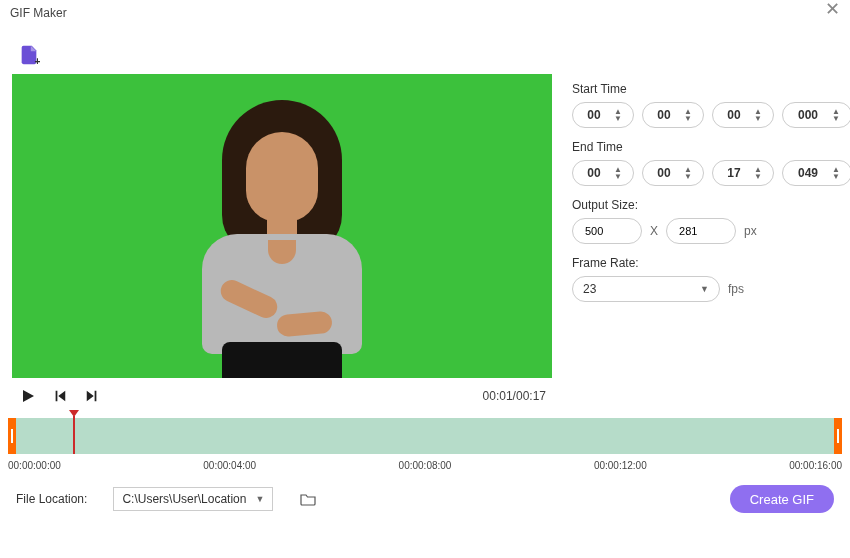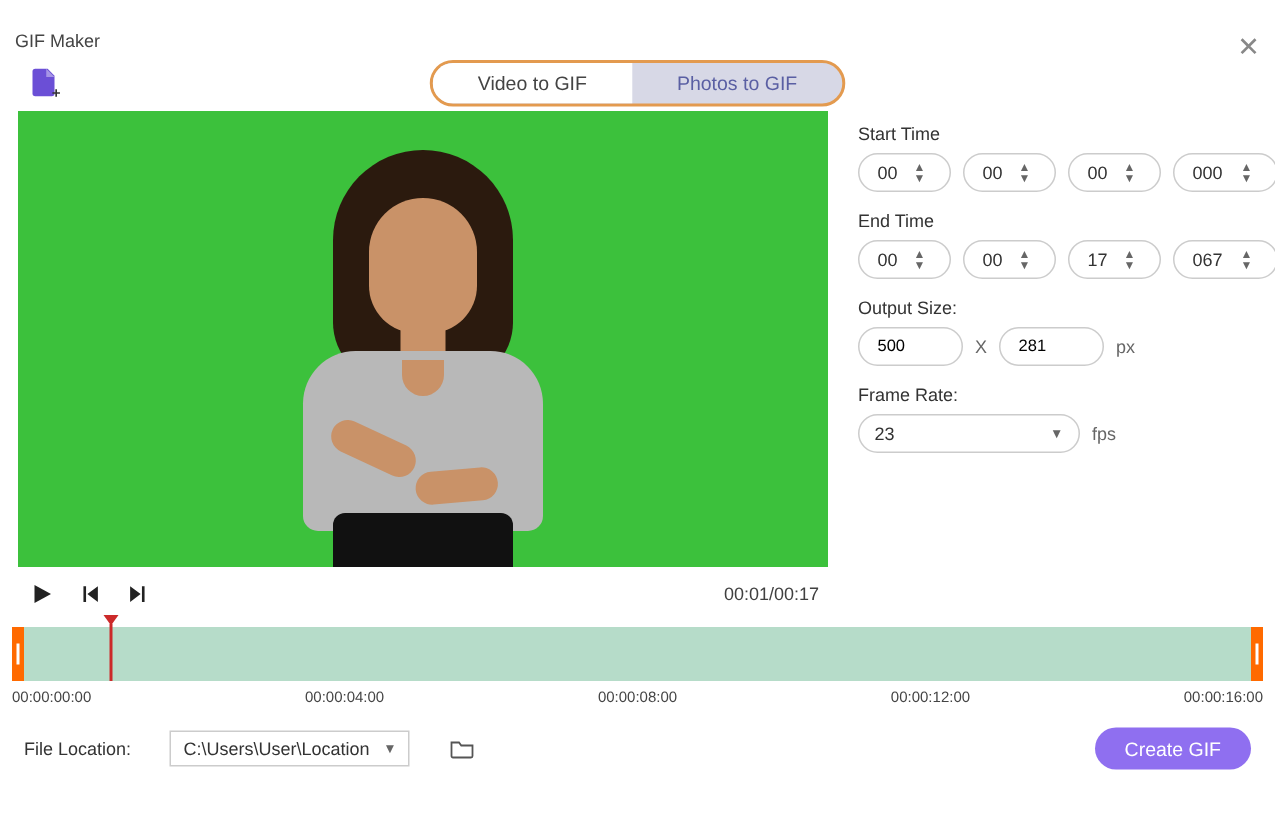--- a/index.html
+++ b/index.html
@@ -1,17 +1,17 @@
 <!DOCTYPE html>
 <html><head>
 <meta charset="utf-8">
 <style>
 * { box-sizing: border-box; margin: 0; padding: 0; font-family: -apple-system, BlinkMacSystemFont, "Segoe UI", Arial, sans-serif; }
 body { width: 850px; height: 558px; background: #fff; font-size: 12px; color: #333; }
-.header { display: flex; align-items: flex-start; padding: 20px 10px; height: 26px; }
+.header { display: flex; align-items: flex-end; padding: 20px 10px; height: 26px; }
 .header .title { font-size: 12px; color: #444; }
 .header .close { margin-left: auto; font-size: 18px; color: #888; cursor: pointer; }
 .toolbar-row { display: flex; align-items: center; padding: 4px 12px 8px; position: relative; }
 .doc-icon { width: 22px; height: 22px; display: inline-flex; align-items: center; justify-content: center; margin-left: 6px; }
 .mode-toggle { position: absolute; left: 50%; transform: translateX(-50%); display: flex; border: 2px solid #e39a4f; border-radius: 18px; overflow: hidden; background: #d7d8e6; }
 .mode-toggle > div { padding: 6px 30px; font-size: 13px; color: #5a5fa3; cursor: pointer; }
 .mode-toggle > div.active { background: #fff; color: #444; }
 .main { display: flex; padding: 0 12px; gap: 20px; }
 .video-col { flex: 0 0 540px; }
 .video-canvas { width: 540px; height: 304px; background: #3cc13c; position: relative; overflow: hidden; }
@@ -24,21 +24,21 @@
 .presenter .arm-l { position:absolute; top:190px; left:42px; width:60px; height:22px; background:#c99268; border-radius:12px; transform:rotate(25deg);}
 .presenter .arm-r { position:absolute; top:215px; right:55px; width:55px; height:22px; background:#c99268; border-radius:12px; transform:rotate(-5deg);}
 .presenter .pants { position:absolute; bottom:0; left:50%; transform:translateX(-50%); width:120px; height:36px; background:#111; border-radius:8px 8px 0 0;}
 .play-bar { display: flex; align-items: center; gap: 12px; padding: 8px 6px; }
 .play-bar .pico { width: 20px; height: 20px; display:inline-flex; align-items:center; justify-content:center; cursor:pointer; color:#333;}
 .play-bar .time { margin-left: auto; color: #404040; font-size: 12px; }
 .prop-col { flex: 1; padding-top: 4px; }
 .prop-col .label { font-size: 12px; color: #333; margin-bottom: 6px; margin-top: 4px; }
 .time-row { display: flex; gap: 8px; align-items: center; margin-bottom: 12px; }
 .spin { display: flex; align-items: center; border: 1px solid #ccc; border-radius: 14px; padding: 2px 6px 2px 12px; height: 26px; background:#fff; }
-.spin span { font-size: 12px; min-width: 18px; }
+.spin span { font-size: 12px; min-width: 18px; text-align:center;font-weight:bold;}
 .spin .arrows { display: flex; flex-direction: column; margin-left: 6px; line-height: 7px; font-size: 8px; color:#666; cursor:pointer; }
 .out-row { display: flex; align-items:center; gap: 8px; margin-bottom: 12px;}
 .num-in { border:1px solid #ccc; border-radius:14px; height:26px; width:70px; padding:0 12px; font-size:11px; }
 .unit { color:#666; font-size:12px; }
 .sel { border:1px solid #ccc; border-radius:14px; height:26px; width:148px; padding:0 10px; font-size:12px; display:flex; align-items:center; justify-content:space-between; cursor:pointer;}
 .timeline-wrap { padding: 4px 4px 0; }
 .timeline-track { position: relative; height: 36px; background: #b6dcc9; margin: 0 4px; }
 .timeline-track .left-h, .timeline-track .right-h { position:absolute; top:0; width:8px; height:36px; background:#ff6a00; cursor:ew-resize;}
 .timeline-track .left-h { left:0; }
 .timeline-track .right-h { right:0; }
@@ -64,24 +64,20 @@
 </div>
 
 <div class="toolbar-row">
   <span class="doc-icon">
     <svg width="22" height="22" viewBox="0 0 24 24">
         <path fill="#6b4fd6" d="M6 2h9l5 5v13a2 2 0 0 1-2 2H6a2 2 0 0 1-2-2V4a2 2 0 0 1 2-2z"></path>
         <path fill="#fff" d="M14 2v6h6" opacity=".4"></path>
         <text x="18" y="23" font-size="11" fill="#333" font-weight="bold">+</text>
       </svg>
   </span>
-  <div class="mode-toggle">
-    <div class="active">Video to GIF</div>
-    <div>Photos to GIF</div>
-  </div>
 </div>
 
 <div class="main">
   <div class="video-col">
     <div class="video-canvas">
       <div class="presenter">
         <div class="hair"></div>
           <div class="face"></div>
           <div class="neck"></div>
         <div class="torso"></div>
@@ -139,21 +135,21 @@
         </div>
       <div class="spin">
           <span>00</span>
           <span class="arrows">▲<br>▼</span>
         </div>
       <div class="spin">
           <span>17</span>
           <span class="arrows">▲<br>▼</span>
         </div>
       <div class="spin">
-          <span style="min-width:26px">067</span>
+          <span style="min-width:26px">049</span>
           <span class="arrows">▲<br>▼</span>
         </div>
     </div>
 
     <div class="label">Output Size:</div>
     <div class="out-row">
       <input class="num-in" value="500" style="">
       <span class="unit">X</span>
       <input class="num-in" value="281" style="">
       <span class="unit">px</span>

